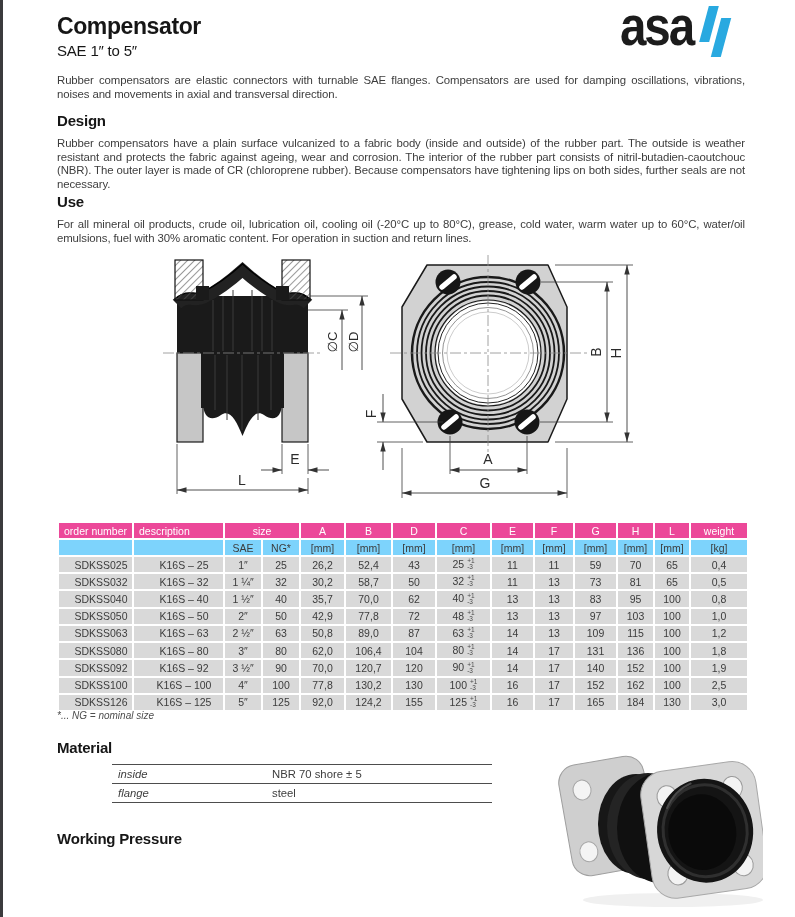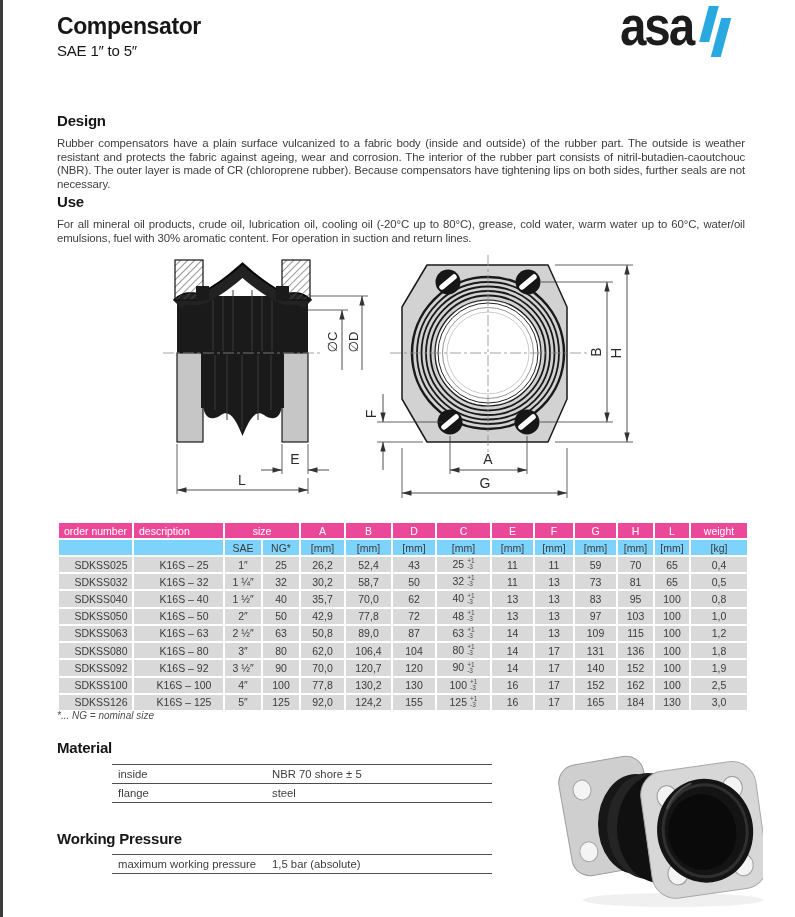--- a/index.html
+++ b/index.html
@@ -32,21 +32,21 @@
   .spec td.l { text-align:center; padding-left:13px; }
   .spec tr.unit td { background:#7dd3fc; }
   .tol { display:inline-block; vertical-align:middle; margin-left:3px; font-size:6.5px;
          line-height:6px; text-align:left; color:#4a4a4a; position:relative; top:-1px; }
   .footnote { position:absolute; left:57px; top:710px; font-size:10px; font-style:italic; color:#4d4d4d; }
 
   
   .info-table { border-collapse:collapse; font-size:11.3px; color:#3d3d3d; width:380px; }
   .info-table td { border-bottom:1px solid #4d4d4d; padding:2.5px 0 3.5px 6px; }
   .info-table tr:first-child td { border-top:1px solid #4d4d4d; }
-  .info-table td.lab { width:148px; }
+  .info-table td.lab { width:148px;font-style:italic; }
 
   svg text { font-family:"Liberation Sans", sans-serif; fill:#2b2b2b; }
   .dim { stroke:#3a3a3a; stroke-width:0.9; fill:none; }
   .ext { stroke:#3a3a3a; stroke-width:0.8; fill:none; }
   .cl  { stroke:#8a8a8a; stroke-width:0.8; fill:none; stroke-dasharray:11 3 3 3; }
   .ah  { fill:#333; stroke:none; }
 </style>
 </head>
 <body>
 
@@ -55,20 +55,21 @@
 
   <div class="abs h1" style="left:57px; top:13px;">Compensator</div>
   <div class="abs h2sub" style="left:57px; top:42px;">SAE 1″ to 5″</div>
 
   <div class="logo">
     <span class="logo-text">asa</span>
     <span class="slash s1" style="background:#29A9E0;"></span>
     <span class="slash s2" style="background:#29A9E0;"></span>
   </div>
 
+  <div class="abs para" style="left:57px; top:74px; width:688px;">Rubber compensators are elastic connectors with turnable SAE flanges. Compensators are used for damping oscillations, vibrations, noises and movements in axial and transversal direction.</div>
 
   <div class="abs sect-h" style="left:57px; top:112px;">Design</div>
   <div class="abs para" style="left:57px; top:137px; width:688px;">Rubber compensators have a plain surface vulcanized to a fabric body (inside and outside) of the rubber part. The outside is weather resistant and protects the fabric against ageing, wear and corrosion. The interior of the rubber part consists of nitril-butadien-caoutchouc (NBR). The outer layer is made of CR (chloroprene rubber). Because compensators have tightening lips on both sides, further seals are not necessary.</div>
 
   <div class="abs sect-h" style="left:57px; top:193px;">Use</div>
   <div class="abs para" style="left:57px; top:218px; width:688px;">For all mineral oil products, crude oil, lubrication oil, cooling oil (-20°C up to 80°C), grease, cold water, warm water up to 60°C, water/oil emulsions, fuel with 30% aromatic content. For operation in suction and return lines.</div>
 
   <svg class="abs" style="left:75px; top:252px;" width="685" height="268" viewBox="0 0 685 268">
     <defs>
       <pattern id="hatch" width="5" height="5" patternTransform="rotate(45)" patternUnits="userSpaceOnUse">
@@ -418,28 +419,20 @@
           <td class="val">NBR 70 shore ± 5</td>
         </tr>
         <tr>
           <td class="lab">flange</td>
           <td class="val">steel</td>
         </tr>
       </tbody>
   </table>
 
   <div class="abs sect-h" style="left:57px; top:830px;">Working Pressure</div>
-  <table class="info-table abs" style="left:112px; top:854px;">
-    <tbody>
-        <tr>
-          <td class="lab">maximum working pressure</td>
-          <td class="val">1,5 bar (absolute)</td>
-        </tr>
-      </tbody>
-  </table>
 
   <svg class="abs" style="left:548px; top:742px;" width="215" height="168" viewBox="0 0 215 168">
     <ellipse cx="125" cy="158" rx="90" ry="7" fill="#f0f0f0"></ellipse>
     <g transform="rotate(-10 60 80)">
       <rect x="18" y="18" width="86" height="112" rx="18" fill="#cfcfcf" stroke="#9f9f9f"></rect>
       <ellipse cx="40" cy="44" rx="9" ry="10" fill="#f4f4f4" stroke="#a5a5a5"></ellipse>
       <ellipse cx="36" cy="106" rx="9" ry="10" fill="#f4f4f4" stroke="#a5a5a5"></ellipse>
     </g>
     <ellipse cx="88" cy="82" rx="38" ry="50" fill="#171717"></ellipse>
     <ellipse cx="100" cy="84" rx="41" ry="53" fill="#242424"></ellipse>

